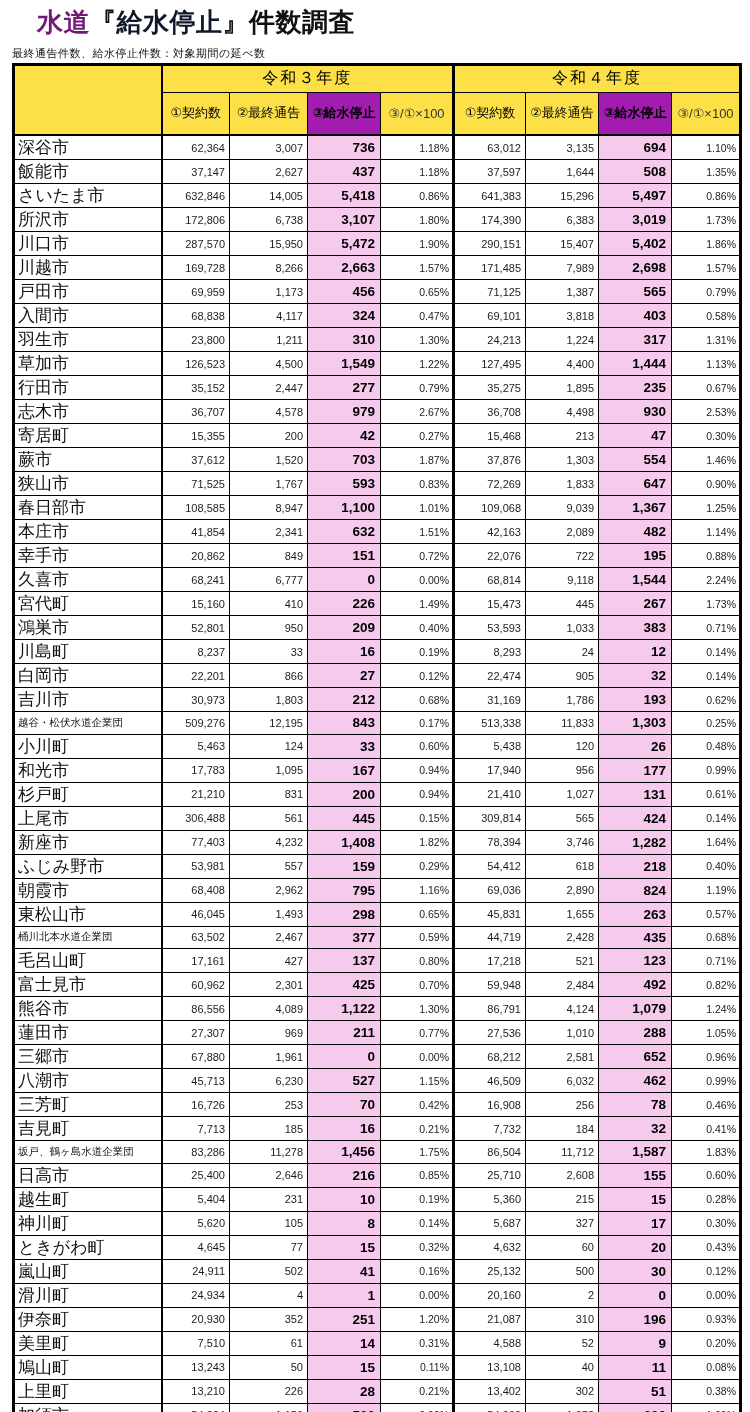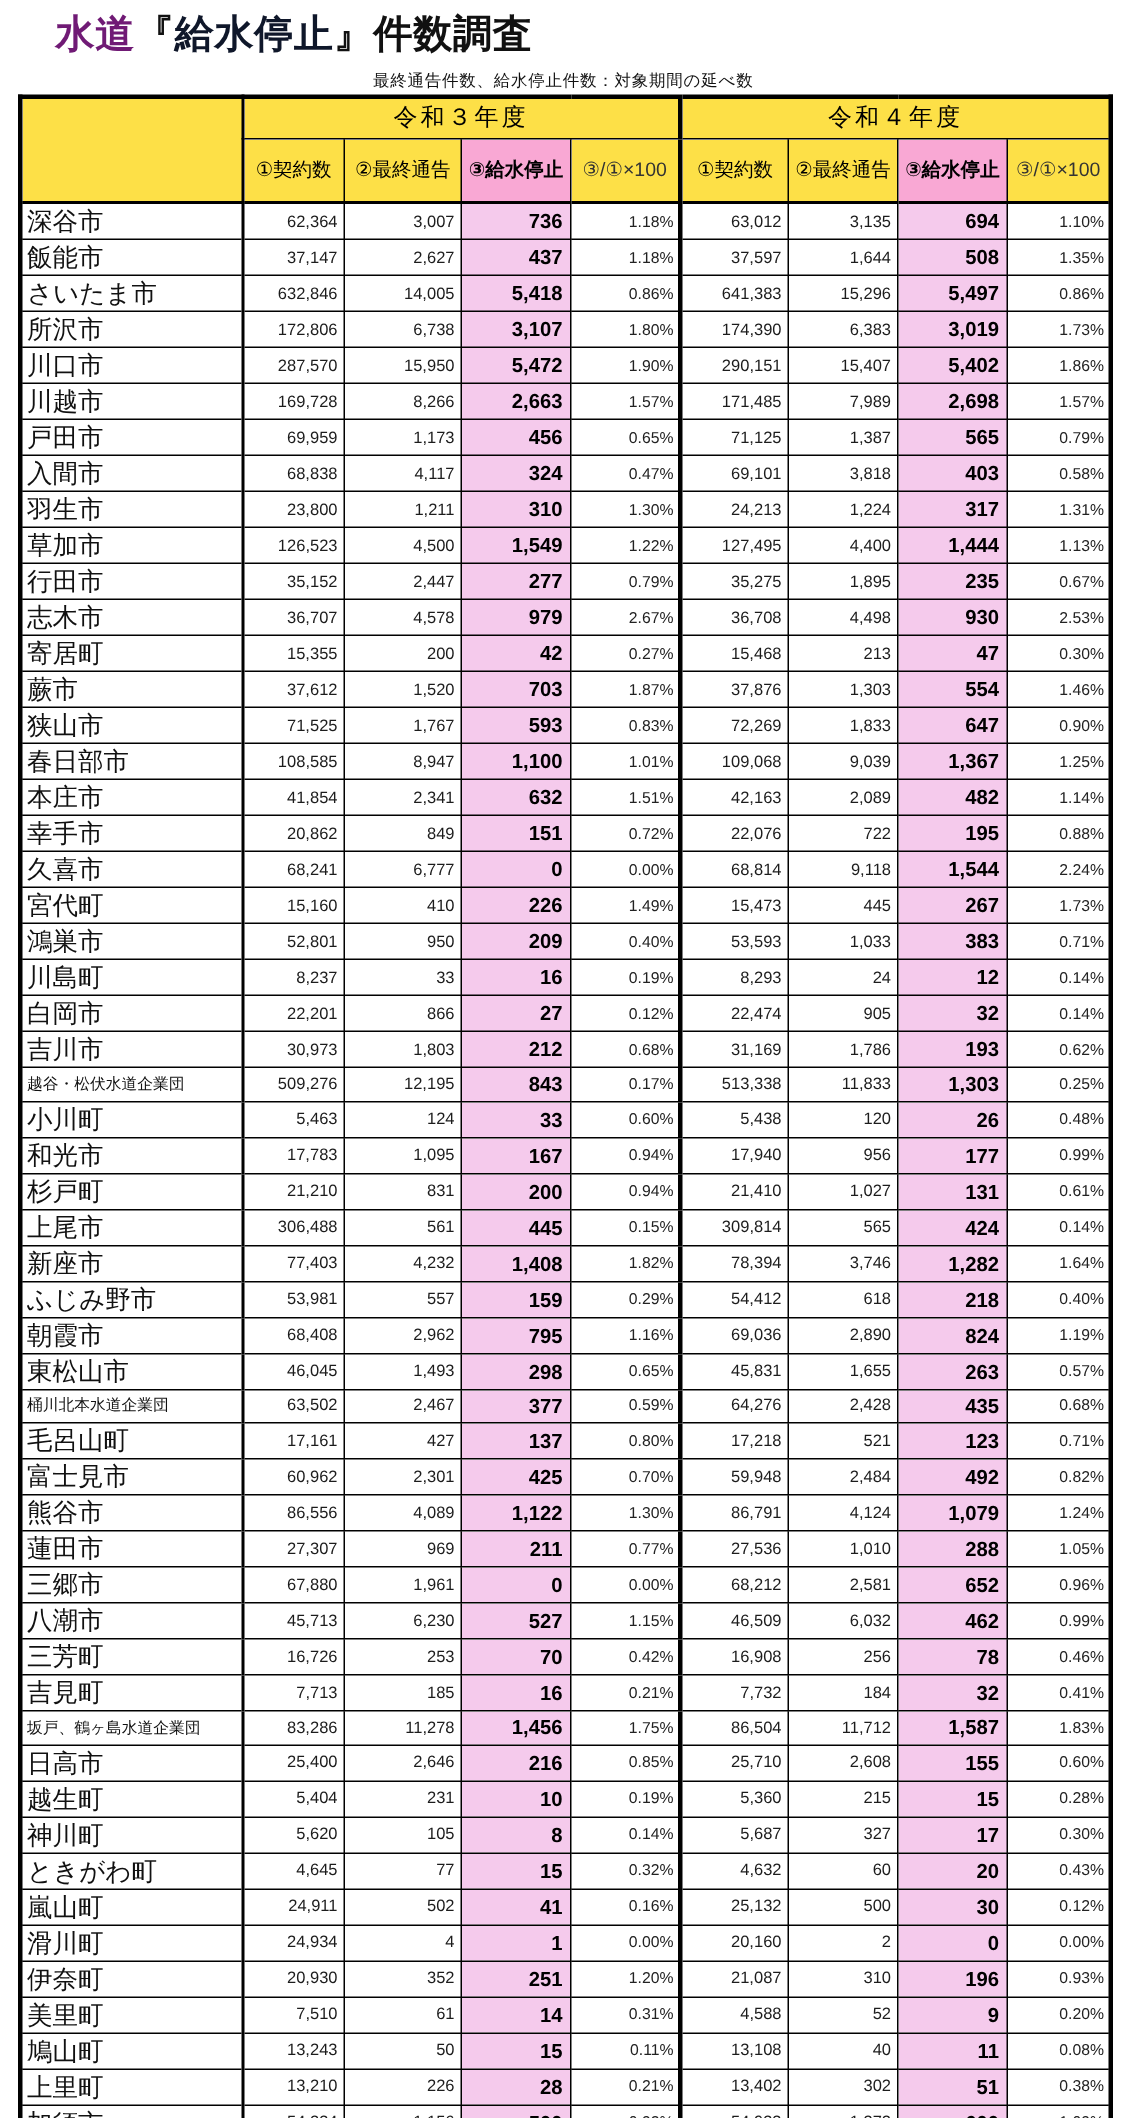--- a/index.html
+++ b/index.html
@@ -17,21 +17,21 @@
     letter-spacing:0.5px;
     line-height:1.25;
   }
   .t-blue { color:#701a75;margin-left:24px; }
   .t-red  { color:#0f172a; }
   .t-black{ color:#111; }
 
   .subtitle {
     width:727px;
     margin:7px 0 2px 12px;
-    text-align:center;
+    text-align:left;
     font-size:11px;
     color:#111;
     letter-spacing:0.5px;
   }
 
   table.data-table {
     border-collapse:collapse;
     table-layout:fixed;
     margin:0 0 0 12px;
     border:3px solid #000;
@@ -44,21 +44,21 @@
     box-sizing:border-box;
   }
 
   thead th { background:#fde047; font-weight:normal; }
   tr.year-row { height:28px; }
   th.year { font-size:16px; letter-spacing:2px; }
   th.name-head { border-right:2px solid #000; border-bottom:2px solid #000; }
 
   tr.colhead-row { height:43px; }
   tr.colhead-row th { border-bottom:2px solid #000; font-size:13px; }
-  th.h-stop { background:#f9a8d4; font-weight:bold; }
+  th.h-stop { background:#a21caf; font-weight:bold; }
   th.h-pct  { font-size:10.5px; color:#333; }
 
   tbody tr.data-row { height:22.6px;margin-left:20px; }
   td.name {
     font-size:17px;
     padding-left:3px;
     border-right:2px solid #000;
     text-align:left;
     color:#111;
   }
@@ -469,21 +469,21 @@
           <td class="num">1,655</td>
           <td class="stop">263</td>
           <td class="pct">0.57%</td>
         </tr>
         <tr class="data-row">
           <td class="name small">桶川北本水道企業団</td>
           <td class="num">63,502</td>
           <td class="num">2,467</td>
           <td class="stop">377</td>
           <td class="pct">0.59%</td>
-          <td class="num group-start">64,276</td>
+          <td class="num group-start">44,719</td>
           <td class="num">2,428</td>
           <td class="stop">435</td>
           <td class="pct">0.68%</td>
         </tr>
         <tr class="data-row">
           <td class="name">毛呂山町</td>
           <td class="num">17,161</td>
           <td class="num">427</td>
           <td class="stop">137</td>
           <td class="pct">0.80%</td>

